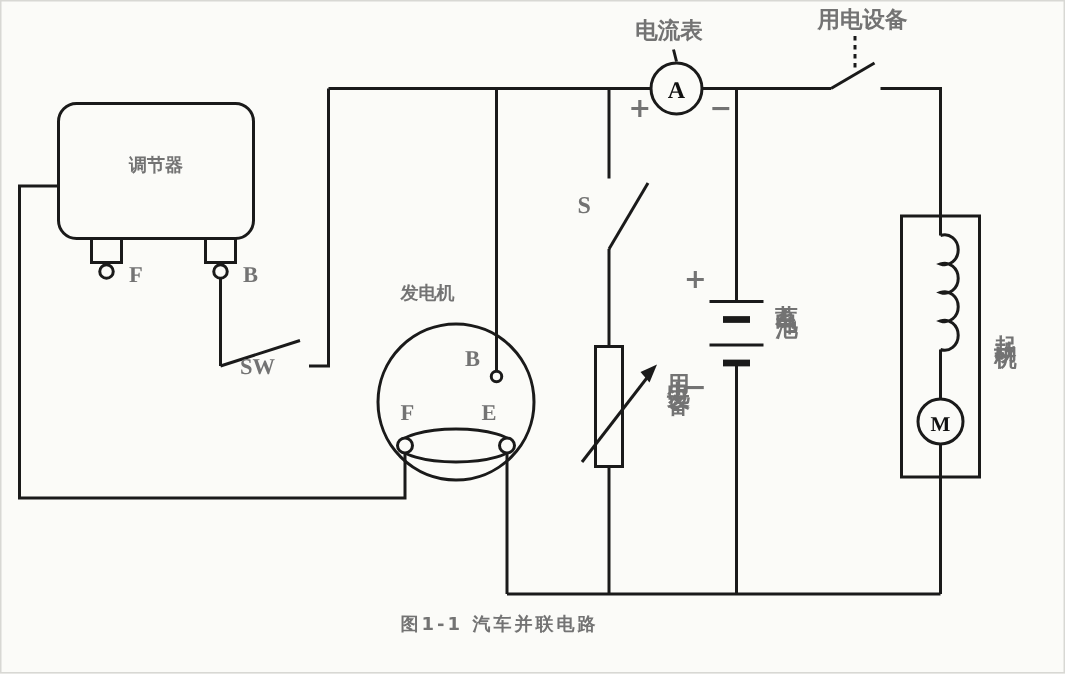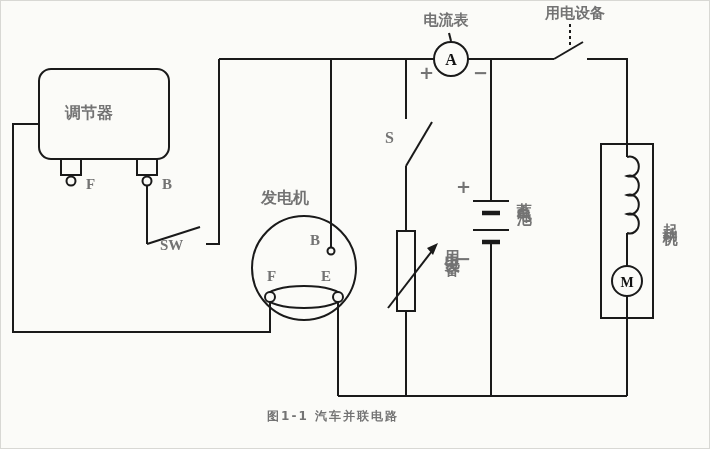--- a/index.html
+++ b/index.html
@@ -82,26 +82,26 @@
     <ellipse cx="303" cy="296" rx="38" ry="11" class="shape"></ellipse>
     <circle cx="269" cy="296" r="5" class="shape-w"></circle>
     <circle cx="337" cy="296" r="5" class="shape-w"></circle>
     <path d="M 330 58 V 246" class="wire"></path>
     <circle cx="330" cy="250" r="3.5" class="shape-w"></circle>
     <path d="M 337 301 V 395" class="wire"></path>
 
     <path d="M 337 395 H 626" class="wire"></path>
   </svg>
 
-  <div class="lbl cjk ctr" style="left:48px;top:103px;width:80px;font-size:16px;">调节器</div>
+  <div class="lbl cjk ctr" style="left:63px;top:103px;width:80px;font-size:12px;">调节器</div>
   <div class="lbl serif" style="left:85px;top:175px;">F</div>
   <div class="lbl serif" style="left:161px;top:175px;">B</div>
   <div class="lbl serif" style="left:159px;top:236px;">SW</div>
 
-  <div class="lbl cjk ctr" style="left:252px;top:188px;width:64px;font-size:16px;">发电机</div>
+  <div class="lbl cjk ctr" style="left:252px;top:188px;width:64px;font-size:12px;">发电机</div>
   <div class="lbl serif" style="left:309px;top:231px;">B</div>
   <div class="lbl serif" style="left:266px;top:267px;">F</div>
   <div class="lbl serif" style="left:320px;top:267px;">E</div>
 
   <div class="lbl cjk ctr" style="left:413px;top:11px;width:64px;">电流表</div>
   <div class="lbl sign" style="left:418px;top:62px;">+</div>
   <div class="lbl sign" style="left:472px;top:62px;">−</div>
 
   <div class="lbl serif" style="left:384px;top:128px;font-size:16px;">S</div>
   <div class="lbl cjk vert" style="left:442px;top:237px;">用电设备</div>

